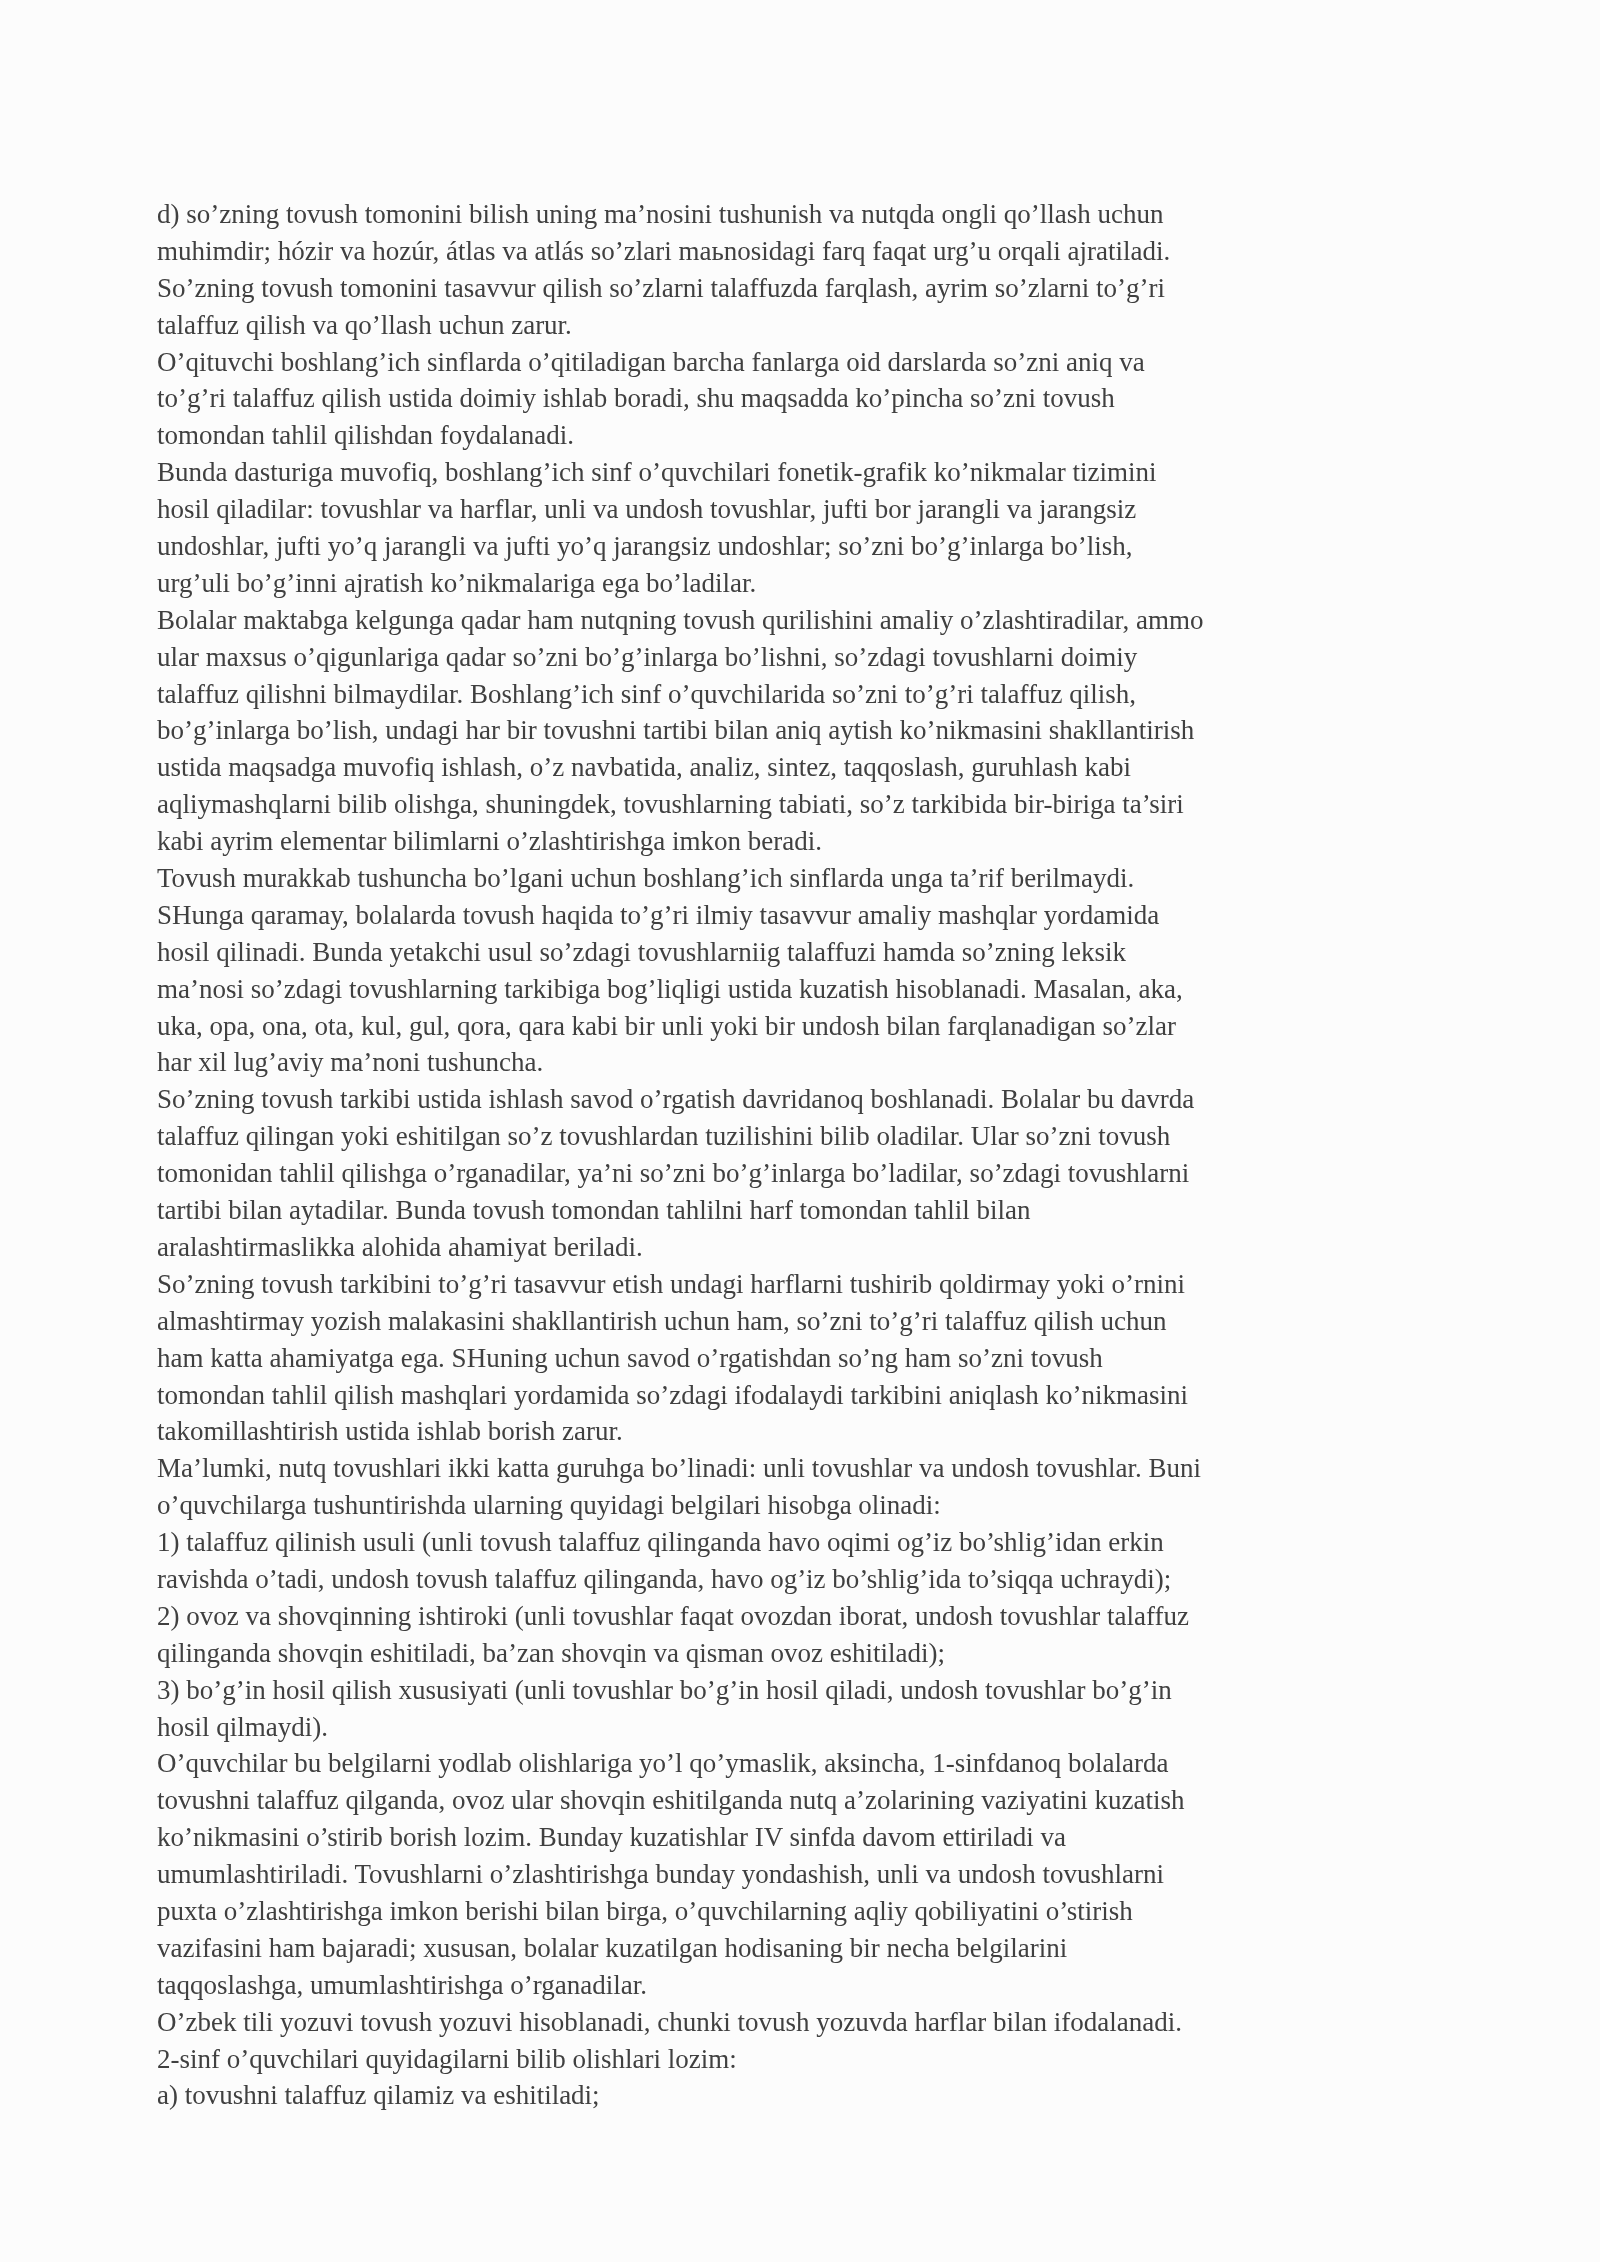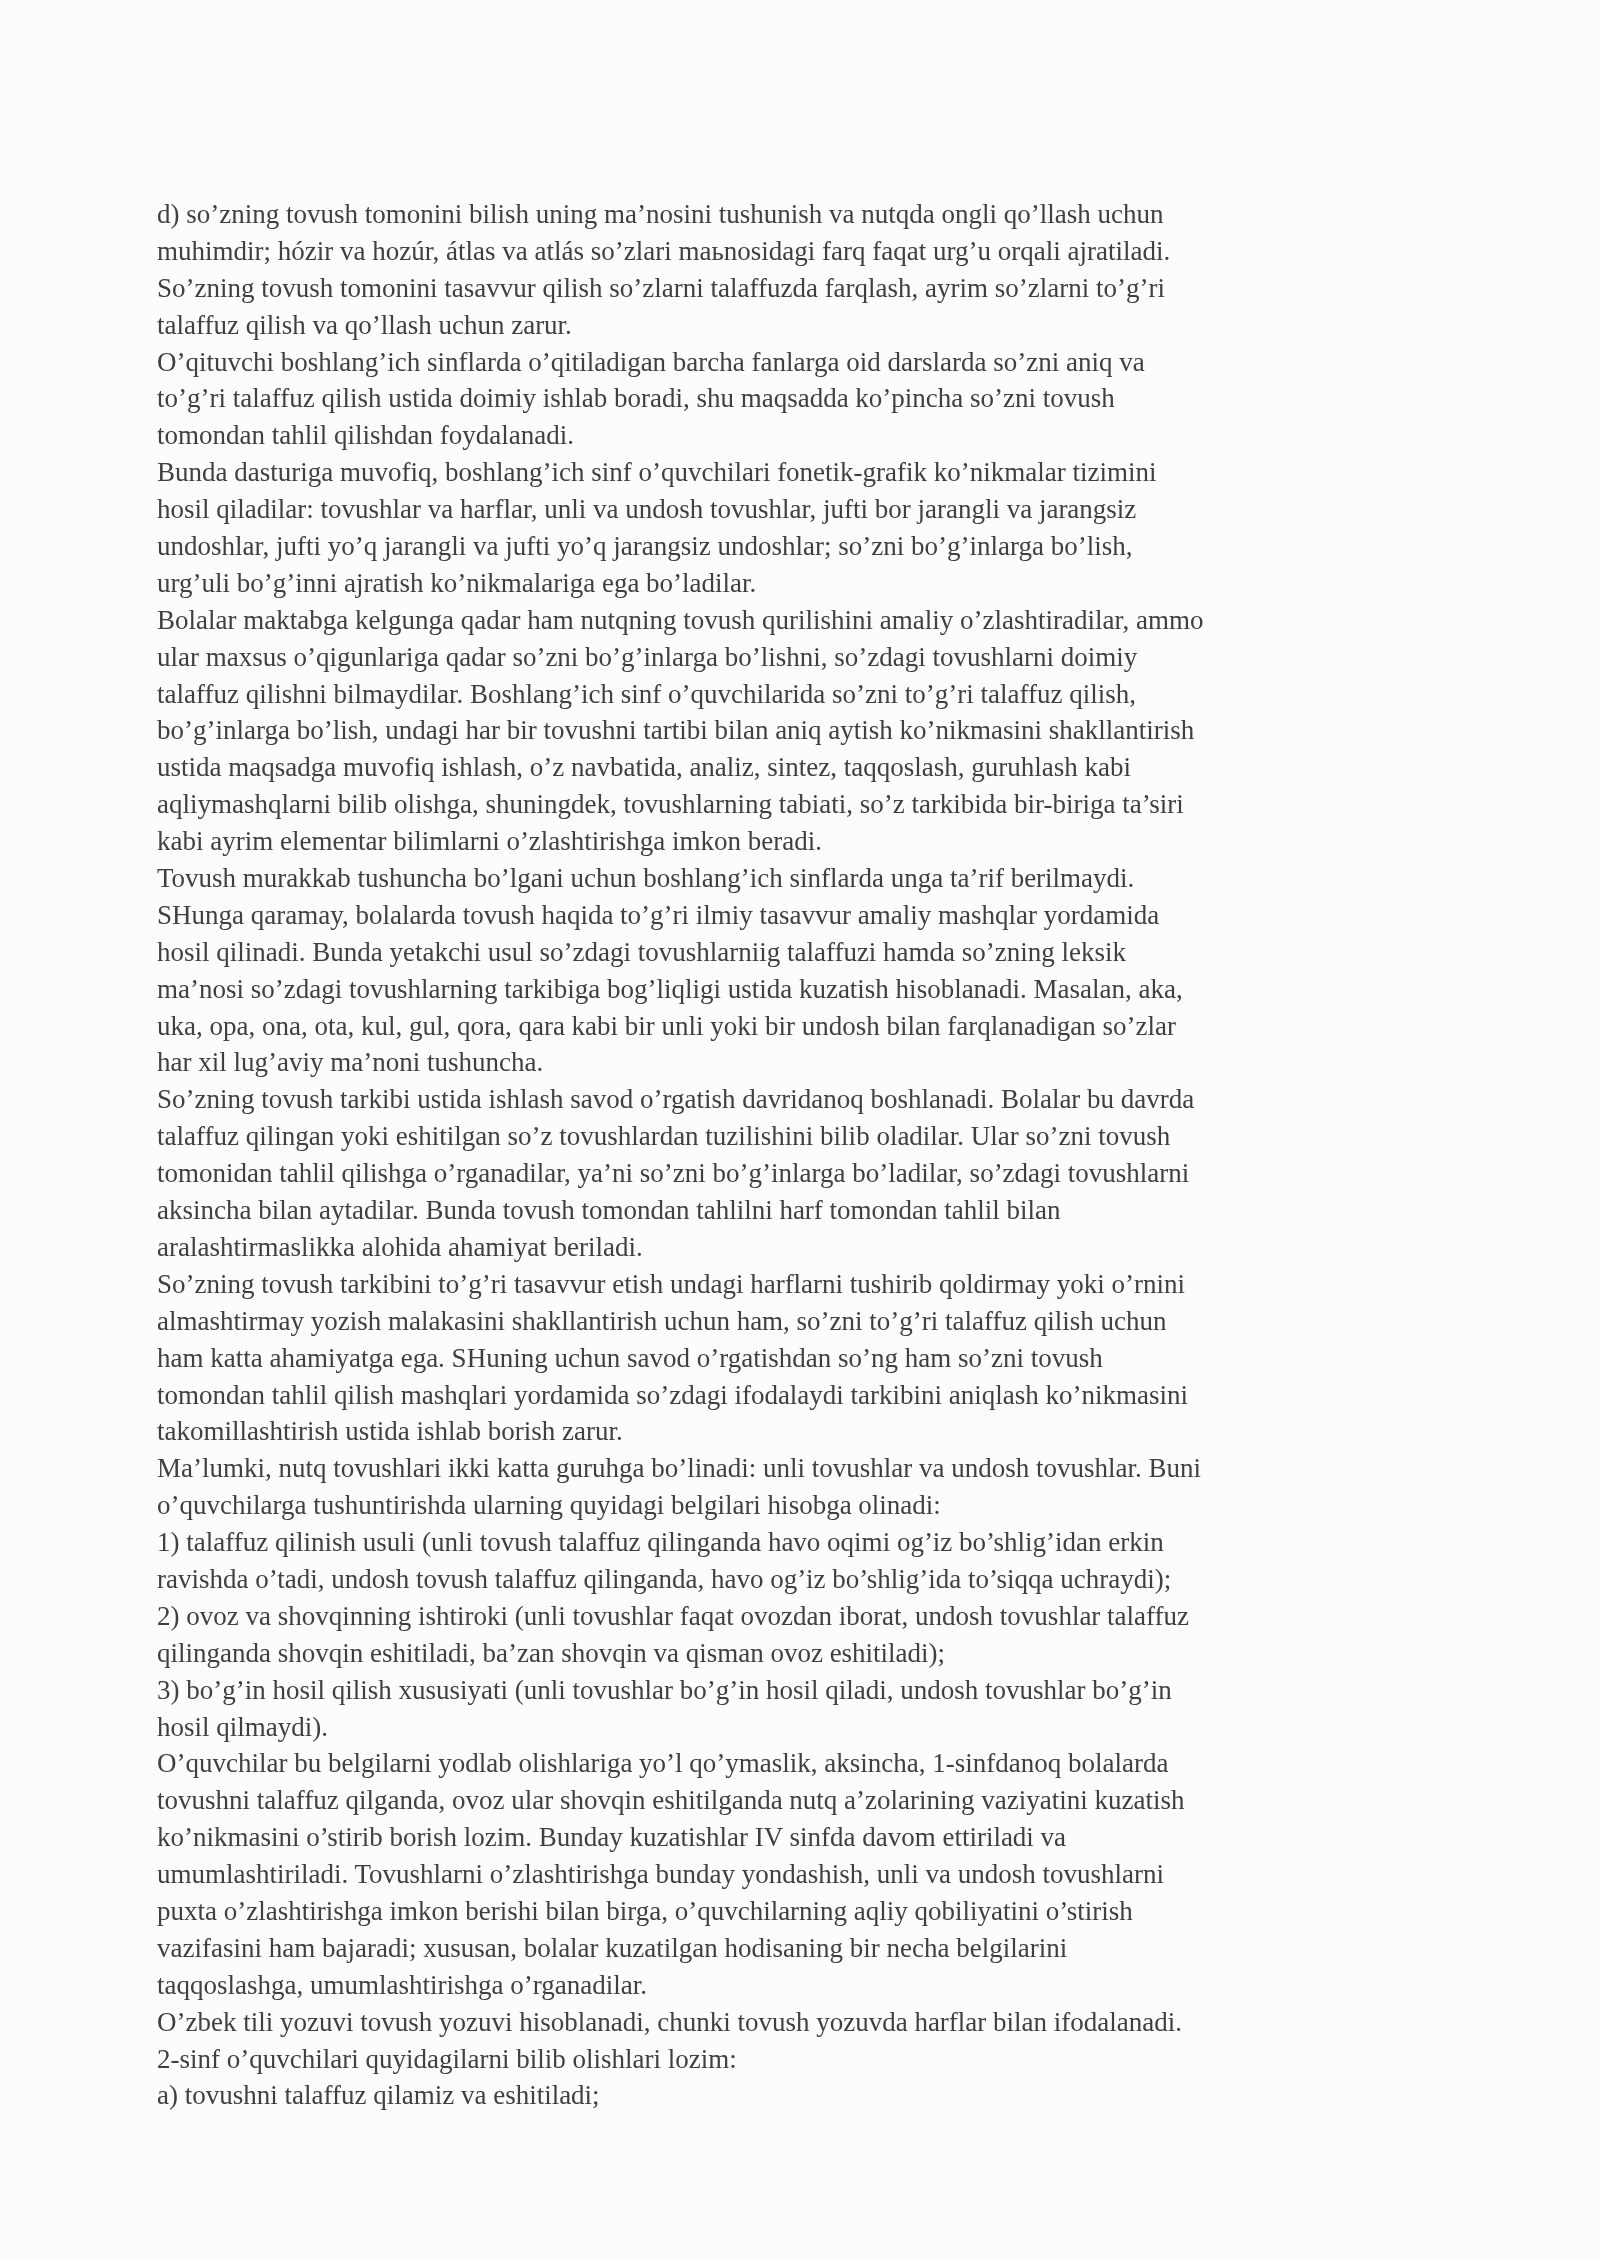--- a/index.html
+++ b/index.html
@@ -56,21 +56,21 @@
     <div class="line">kabi ayrim elementar bilimlarni o’zlashtirishga imkon beradi.</div>
     <div class="line">Tovush murakkab tushuncha bo’lgani uchun boshlang’ich sinflarda unga ta’rif berilmaydi.</div>
     <div class="line">SHunga qaramay, bolalarda tovush haqida to’g’ri ilmiy tasavvur amaliy mashqlar yordamida</div>
     <div class="line">hosil qilinadi. Bunda yetakchi usul so’zdagi tovushlarniig talaffuzi hamda so’zning leksik</div>
     <div class="line">ma’nosi so’zdagi tovushlarning tarkibiga bog’liqligi ustida kuzatish hisoblanadi. Masalan, aka,</div>
     <div class="line">uka, opa, ona, ota, kul, gul, qora, qara kabi bir unli yoki bir undosh bilan farqlanadigan so’zlar</div>
     <div class="line">har xil lug’aviy ma’noni tushuncha.</div>
     <div class="line">So’zning tovush tarkibi ustida ishlash savod o’rgatish davridanoq boshlanadi. Bolalar bu davrda</div>
     <div class="line">talaffuz qilingan yoki eshitilgan so’z tovushlardan tuzilishini bilib oladilar. Ular so’zni tovush</div>
     <div class="line">tomonidan tahlil qilishga o’rganadilar, ya’ni so’zni bo’g’inlarga bo’ladilar, so’zdagi tovushlarni</div>
-    <div class="line">aksincha bilan aytadilar. Bunda tovush tomondan tahlilni harf tomondan tahlil bilan</div>
+    <div class="line">tartibi bilan aytadilar. Bunda tovush tomondan tahlilni harf tomondan tahlil bilan</div>
     <div class="line">aralashtirmaslikka alohida ahamiyat beriladi.</div>
     <div class="line">So’zning tovush tarkibini to’g’ri tasavvur etish undagi harflarni tushirib qoldirmay yoki o’rnini</div>
     <div class="line">almashtirmay yozish malakasini shakllantirish uchun ham, so’zni to’g’ri talaffuz qilish uchun</div>
     <div class="line">ham katta ahamiyatga ega. SHuning uchun savod o’rgatishdan so’ng ham so’zni tovush</div>
     <div class="line">tomondan tahlil qilish mashqlari yordamida so’zdagi ifodalaydi tarkibini aniqlash ko’nikmasini</div>
     <div class="line">takomillashtirish ustida ishlab borish zarur.</div>
     <div class="line">Ma’lumki, nutq tovushlari ikki katta guruhga bo’linadi: unli tovushlar va undosh tovushlar. Buni</div>
     <div class="line">o’quvchilarga tushuntirishda ularning quyidagi belgilari hisobga olinadi:</div>
     <div class="line">1) talaffuz qilinish usuli (unli tovush talaffuz qilinganda havo oqimi og’iz bo’shlig’idan erkin</div>
     <div class="line">ravishda o’tadi, undosh tovush talaffuz qilinganda, havo og’iz bo’shlig’ida to’siqqa uchraydi);</div>

